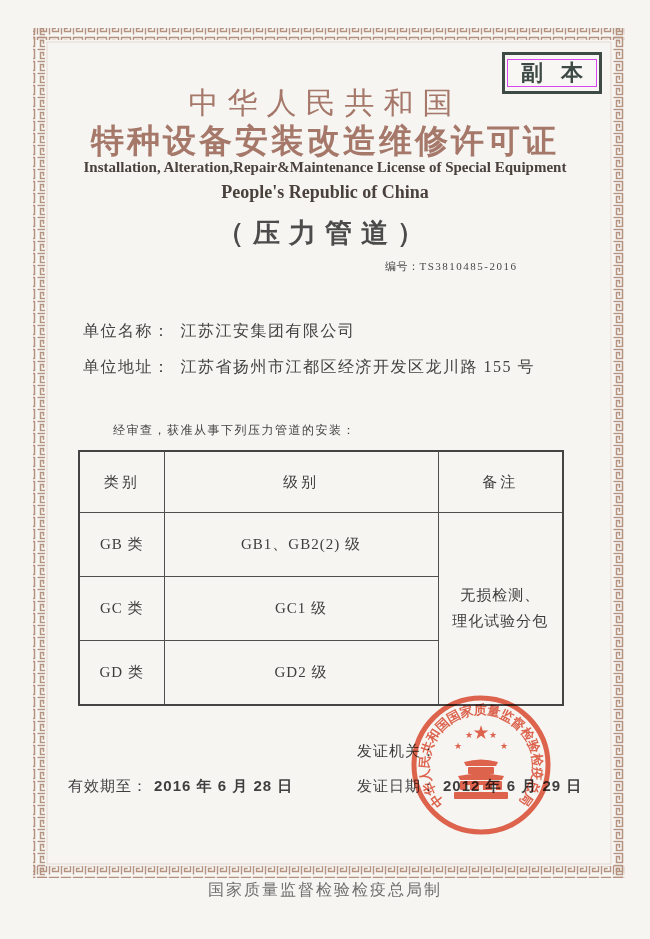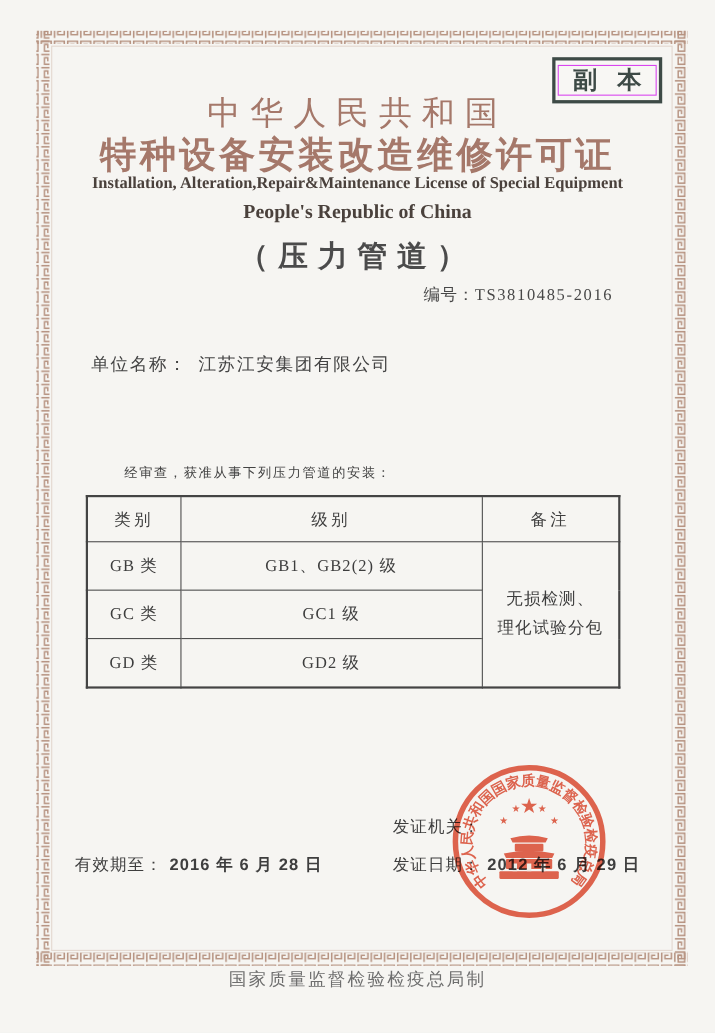--- a/index.html
+++ b/index.html
@@ -29,37 +29,37 @@
   }
 
   .title-cn-1 { top:83px;  font-size:30px; font-weight:normal; letter-spacing:9px;
                 color:#a5786a; font-family:"Liberation Sans","DejaVu Sans",sans-serif; }
   .title-cn-2 { top:119px; font-size:33px; font-weight:bold; letter-spacing:3px;
                 color:#a5786a; font-family:"Liberation Sans","DejaVu Sans",sans-serif;text-align:center; }
   .title-en-1 { top:159px; font-size:15px; font-weight:bold; color:#4a413c; }
   .title-en-2 { top:182px; font-size:18px; font-weight:bold; color:#4a413c; }
   .category   { top:215px; font-size:27px; font-weight:bold; letter-spacing:9px; color:#4b4b4b; }
 
-  .license-row { top:259px; left:385px; font-size:15px; color:#474747; letter-spacing:0.5px; }
+  .license-row { top:259px; left:385px; font-size:11px; color:#474747; letter-spacing:0.5px; }
   .license-number { letter-spacing:1.5px; }
 
   .field-row { left:83px; font-size:16px; color:#434343; letter-spacing:1.5px; }
   .field-name { top:321px; }
   .field-addr { top:357px; }
   .field-row .value { margin-left:10px; }
 
   .approval-note { left:113px; top:422px; font-size:12px; color:#434343; letter-spacing:1.5px; }
 
   .scope-table {
     left:78px; top:450px; width:484px;
     border-collapse:collapse; table-layout:fixed;
     font-size:15px; color:#3d3d3d;
   }
   .scope-table th, .scope-table td {
-    border:1px solid #4f4f4f; text-align:center; padding:0;
+    border:1px solid #4f4f4f; text-align:center; padding:10px;
   }
   .scope-table { border:2px solid #444; }
   .scope-table th { height:40px; font-weight:normal; letter-spacing:3px; }
   .scope-table td { height:43px; letter-spacing:1px; }
   .col-cat { width:85px; } .col-lvl { width:274px; } .col-rem { width:125px; }
   .remark-cell div { line-height:1.7; letter-spacing:1px; }
 
   .footer-row { font-size:15px; color:#3e3e3e; letter-spacing:1px; }
   .fr-left  { left:68px; }
   .fr-right { left:357px; }
@@ -102,20 +102,23 @@
   <div class="abs centered title-en-1">Installation, Alteration,Repair&amp;Maintenance License of Special Equipment</div>
   <div class="abs centered title-en-2">People's Republic of China</div>
   <div class="abs centered category">（压力管道）</div>
 
   <div class="abs license-row">
     <span>编号：</span><span class="license-number">TS3810485-2016</span>
   </div>
 
   <div class="abs field-row field-name">
     <span>单位名称：</span><span class="value">江苏江安集团有限公司</span>
+  </div>
+  <div class="abs field-row field-addr">
+    <span>单位地址：</span><span class="value">江苏省扬州市江都区经济开发区龙川路 155 号</span>
   </div>
 
   <div class="abs approval-note">经审查，获准从事下列压力管道的安装：</div>
 
   <table class="abs scope-table">
     <colgroup>
         <col class="col-cat">
         <col class="col-lvl">
         <col class="col-rem">
       </colgroup>

